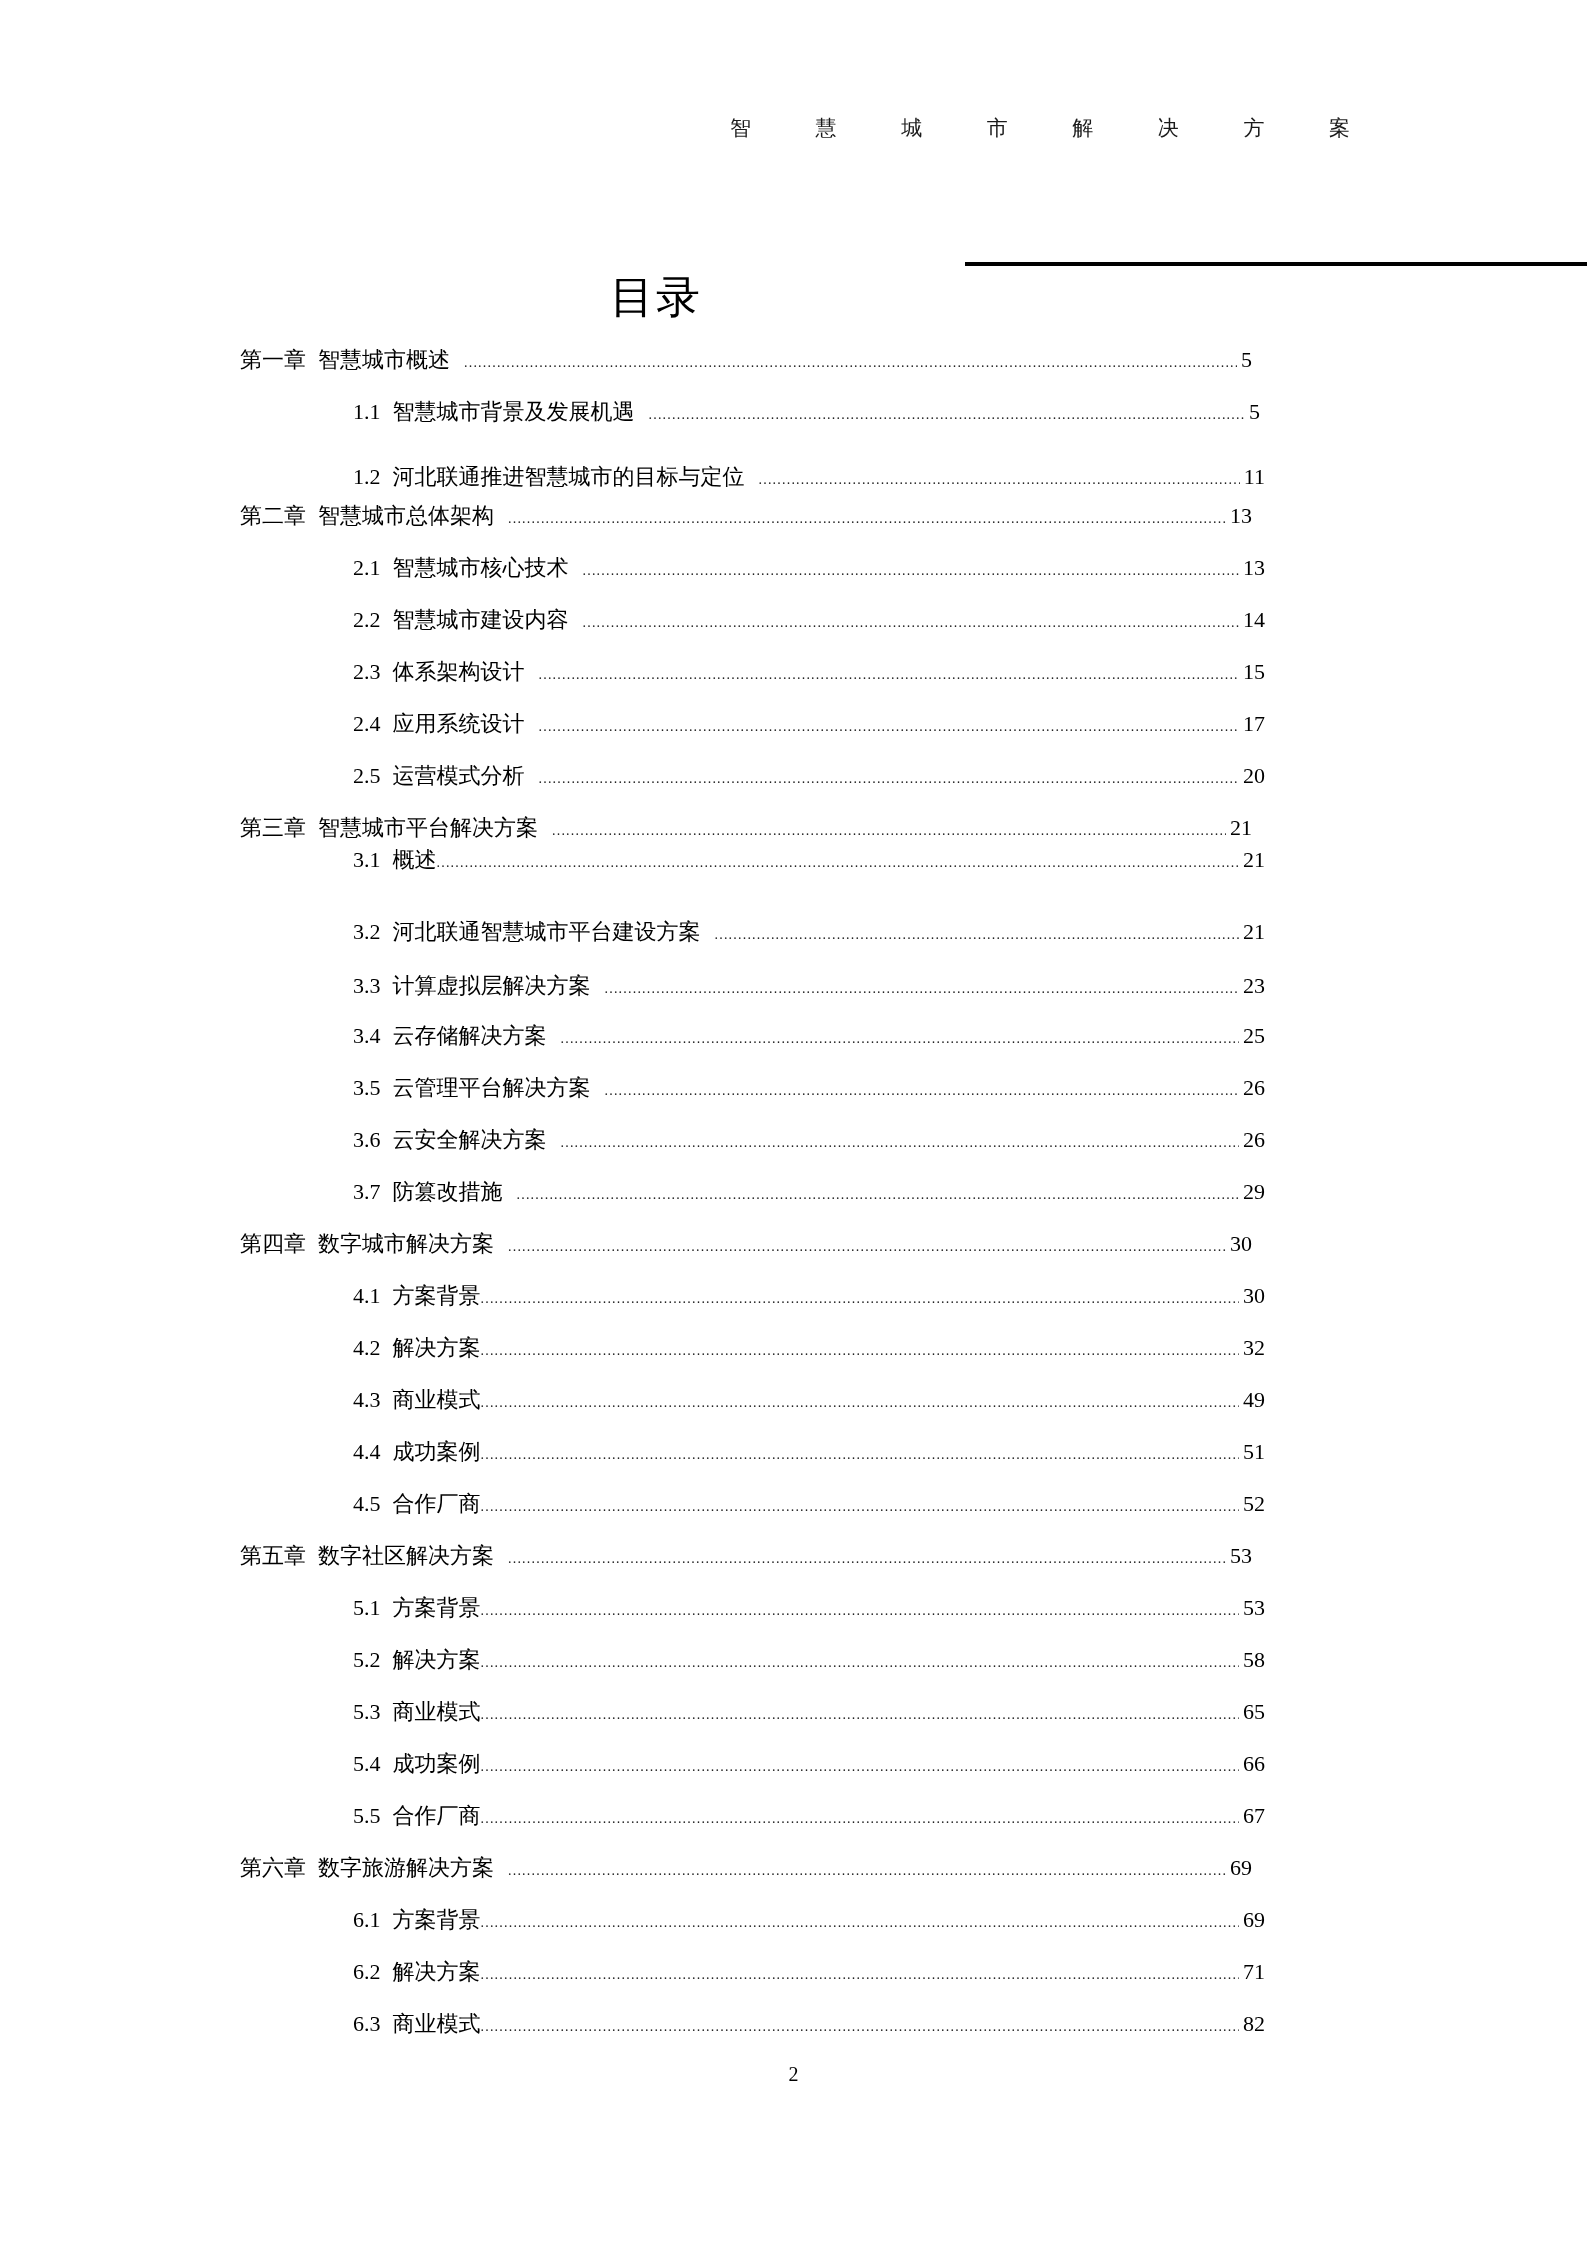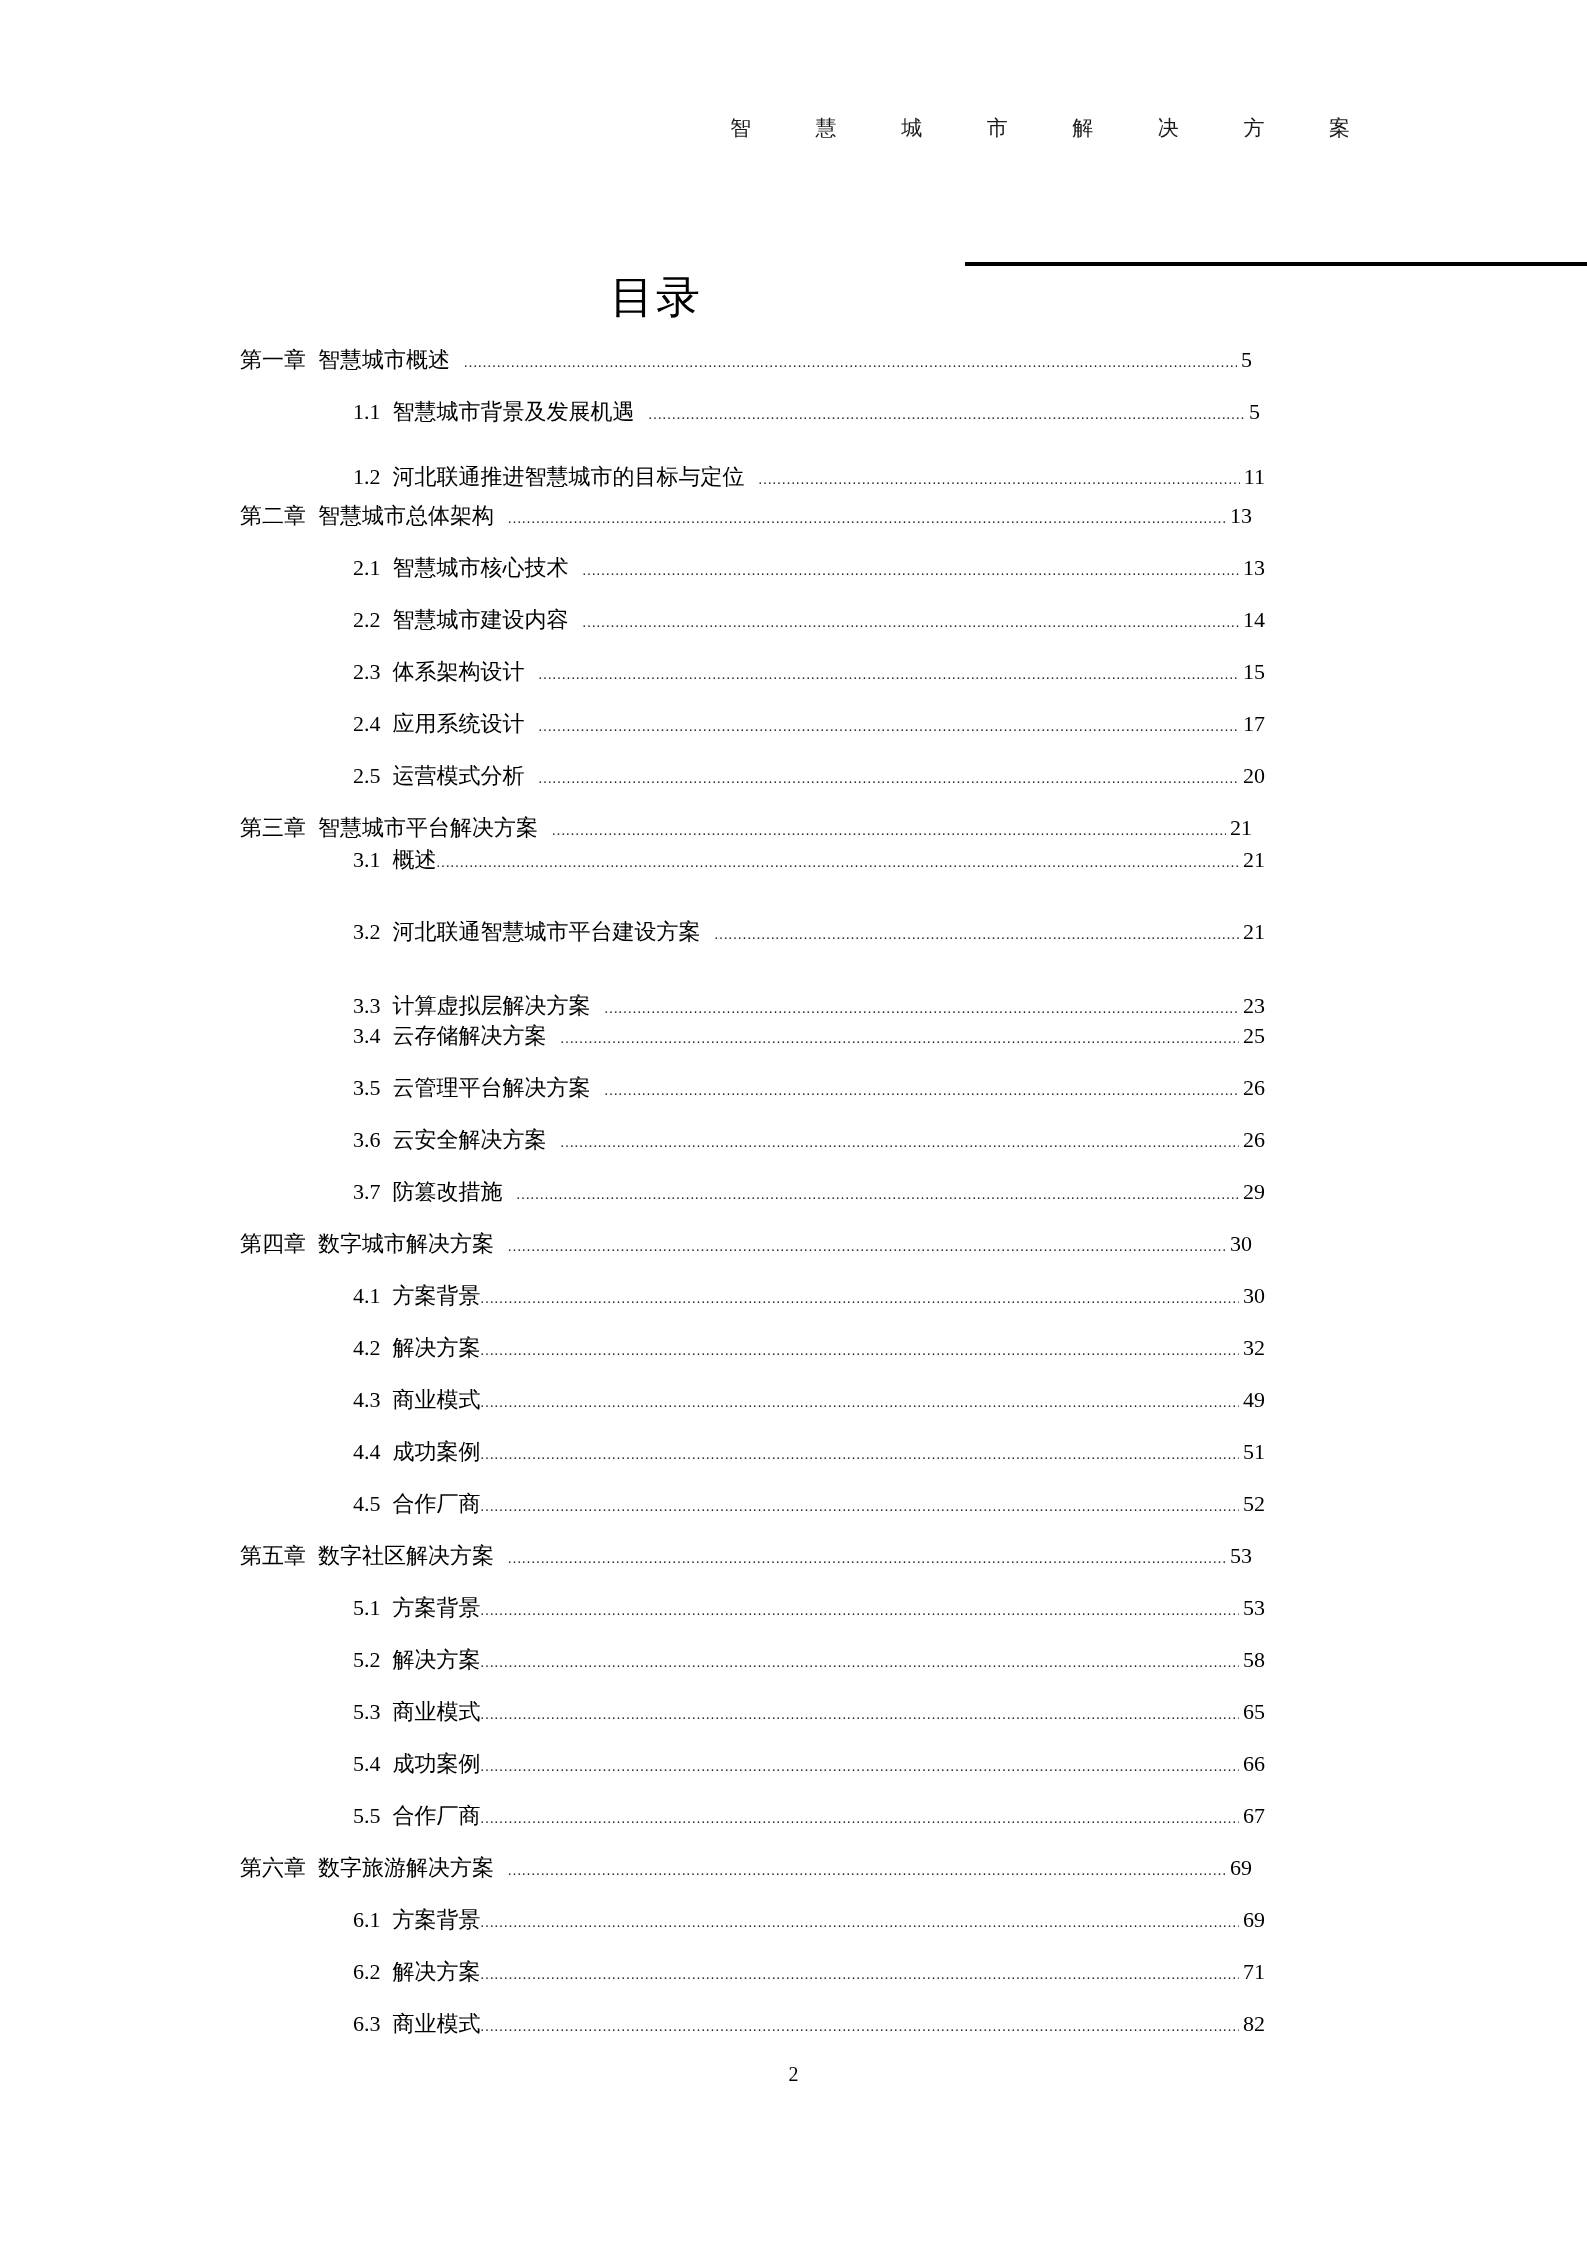--- a/index.html
+++ b/index.html
@@ -206,21 +206,21 @@
     <span class="leader tight"></span>
     <span class="entry-page">21</span>
   </li>
     <li class="toc-entry section" style="top: 572px;">
     <span class="entry-num">3.2</span>
     <span class="entry-gap"></span>
     <span class="entry-title">河北联通智慧城市平台建设方案</span>
     <span class="leader"></span>
     <span class="entry-page">21</span>
   </li>
-    <li class="toc-entry section" style="top: 646px; justify-content: flex-end;">
+    <li class="toc-entry section" style="top: 626px; justify-content: flex-end;">
     <span class="entry-num">3.3</span>
     <span class="entry-gap"></span>
     <span class="entry-title">计算虚拟层解决方案</span>
     <span class="leader"></span>
     <span class="entry-page">23</span>
   </li>
     <li class="toc-entry section" style="top: 676px;">
     <span class="entry-num">3.4</span>
     <span class="entry-gap"></span>
     <span class="entry-title">云存储解决方案</span>

